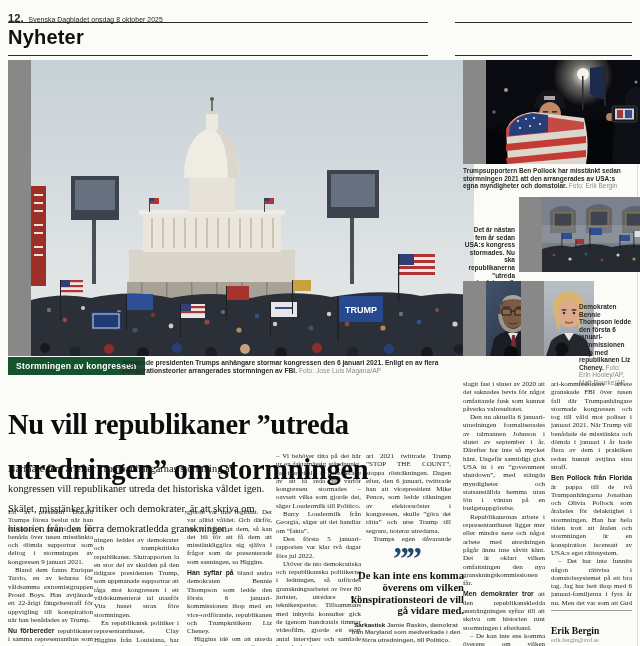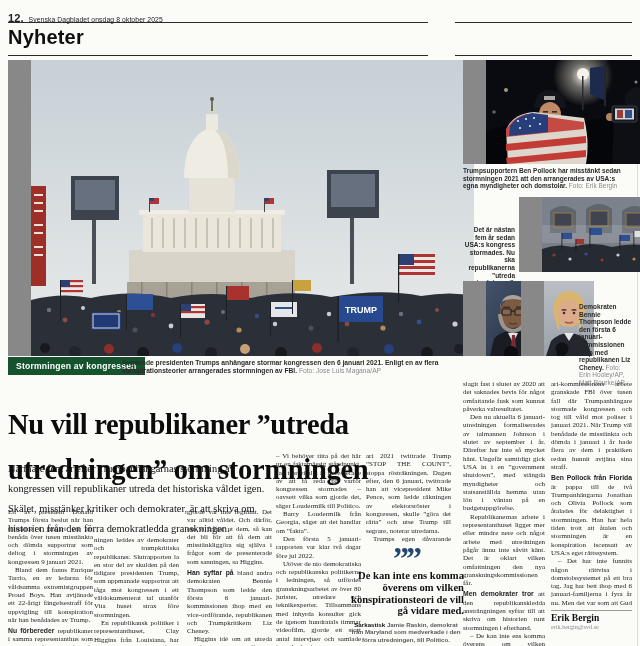--- a/index.html
+++ b/index.html
@@ -37,21 +37,21 @@
   #col7{left:551px;top:380px;width:81px;height:266px;}
   #col7 .coltext{height:226px;overflow:hidden;}
   .pullquote{width:116px;margin-left:-18px;text-align:center;margin-top:4px;}
   .pq-marks{font-family:"Liberation Serif",serif;font-size:32px;line-height:20px;height:20px;
             font-weight:bold;color:#24496e;letter-spacing:-3px;}
   .pq-text{font-family:"Liberation Serif",serif;font-size:10.6px;line-height:11.8px;font-weight:bold;
            color:#101010;text-align:right;text-indent:0 !important;margin-top:2px;}
   .pq-attr{margin-top:4px;font-family:"Liberation Sans",sans-serif;font-size:6.2px;line-height:7.2px;
            font-weight:bold;color:#5a5a5a;text-align:center;}
   .pq-attr .attr-lead{color:#111;}
-  .byline{border-top:1px solid #9a9a9a;margin-top:4px;padding-top:3px;background:#fbfbf8;position:relative;}
+  .byline{border-top:1px solid #9a9a9a;margin-top:4px;padding-top:16px;background:#fbfbf8;position:relative;}
   .byline-name{font-family:"Liberation Serif",serif;font-weight:bold;font-size:9.5px;color:#111;}
   .byline-email{font-size:6.2px;color:#8a8a8a;margin-top:1px;}
   .side-caption{position:absolute;font-size:6.5px;line-height:7.6px;font-weight:bold;color:#2a2a2a;}
   #cap-photo1{left:463px;top:167px;width:169px;}
   #cap-photo2{left:461px;top:226px;width:54px;text-align:right;}
   #cap-photo3{left:579px;top:303px;width:53px;text-align:left;}
 </style>
 </head>
 <body>
 

